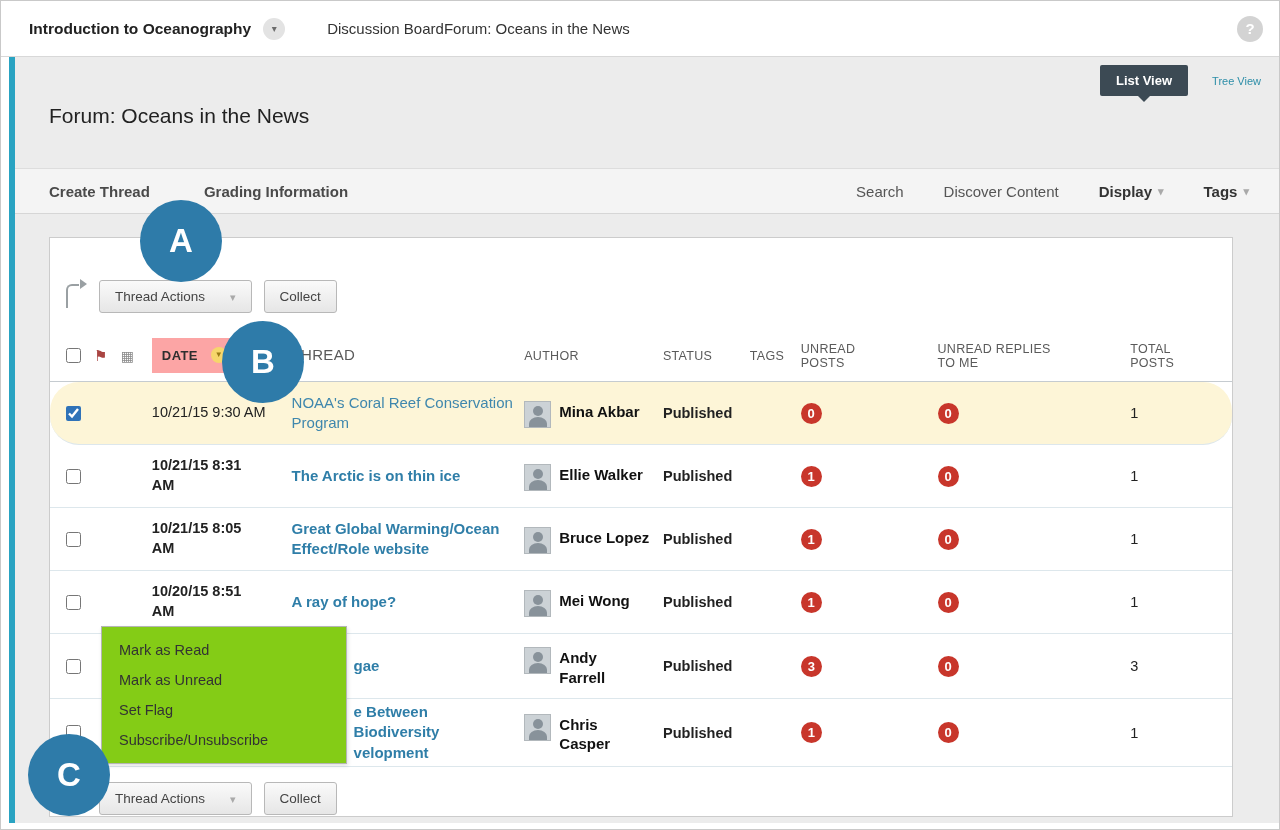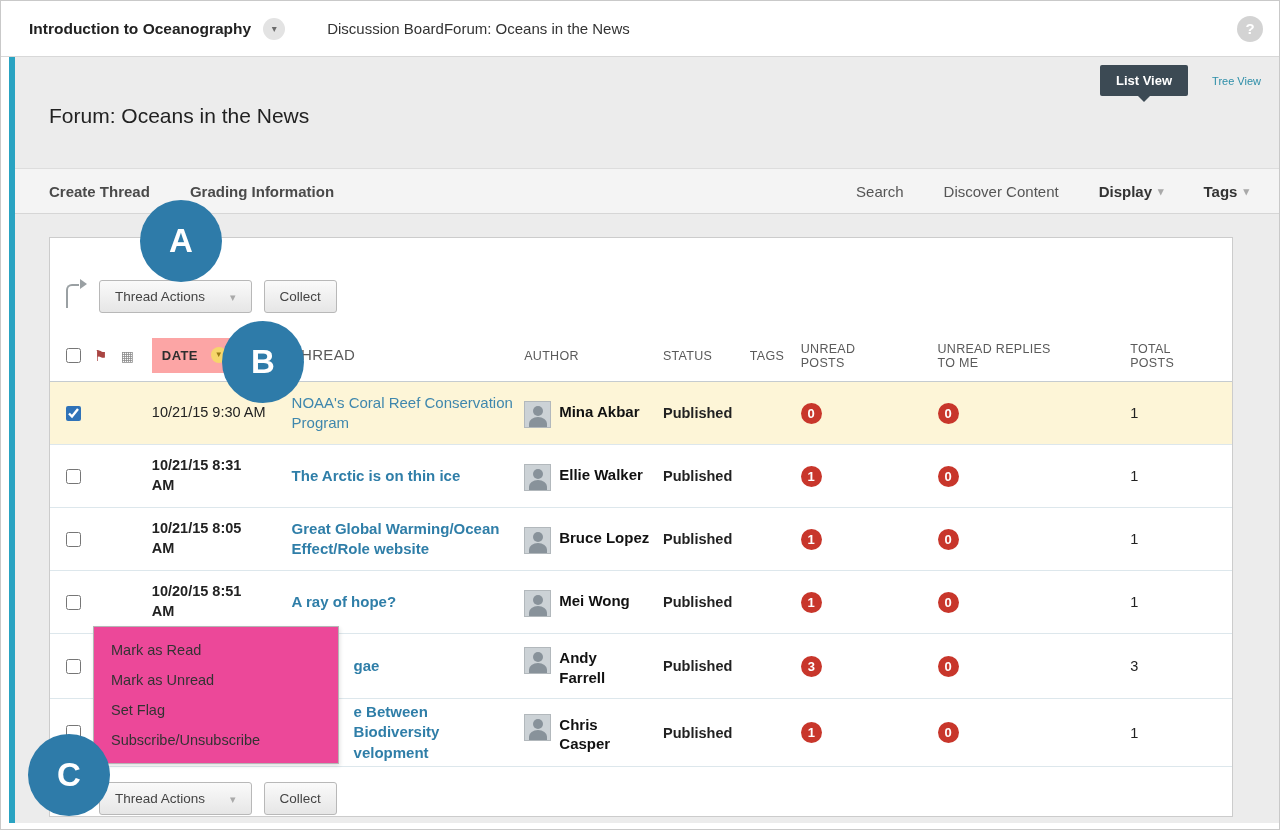--- a/index.html
+++ b/index.html
@@ -28,21 +28,21 @@
   .btn-listview::after { content:""; position:absolute; left:50%; bottom:-6px; margin-left:-6px;
                   border-left:6px solid transparent; border-right:6px solid transparent; border-top:6px solid #3c4a54; }
   .link-treeview { color:#2d8ea8; font-size:11px; cursor:pointer; }
 
   .page-title { position:absolute; top:103px; left:48px; font-size:21px; color:#222; z-index:4; }
 
   
   .action-bar { position:absolute; top:167px; left:14px; right:0; height:46px; background:#f4f4f4;
                 border-top:1px solid #ddd; border-bottom:1px solid #d6d6d6;
                 display:flex; align-items:center; padding:0 30px 0 34px; z-index:4; }
-  .ab-left { display:flex; gap:40px; font-size:15px; color:#4a4a4a; font-weight:600; }
+  .ab-left { display:flex; gap:54px; font-size:15px; color:#4a4a4a; font-weight:600; }
   .ab-right { margin-left:auto; display:flex; gap:40px; align-items:center; font-size:15px; color:#555; }
   .ab-strong { font-weight:bold; color:#333; display:inline-flex; align-items:center; gap:6px; }
   .caret { color:#a9a9a9; font-size:11px; }
 
   
   .panel { position:absolute; left:48px; top:236px; width:1184px; height:580px; background:#fff;
            border:1px solid #ccc; padding-top:42px; z-index:3; }
   .panel-toolbar { display:flex; align-items:center; gap:12px; padding-left:10px; height:32px; }
   .sel-arrow { width:13px; height:24px; border-left:2px solid #9aa0a3; border-top:2px solid #9aa0a3;
                border-top-left-radius:6px; position:relative; margin:0 8px 0 6px; }
@@ -76,39 +76,39 @@
                 font-size:8px; display:inline-flex; align-items:center; justify-content:center; }
   .flag-ico { color:#a94442; font-size:15px; }
   .grid-ico { color:#8a8a8a; font-size:14px; }
 
   input[type=checkbox] { width:15px; height:15px; accent-color:#2f72b8; cursor:pointer; }
 
   .tlink { color:#2f7ea8; font-weight:bold; text-decoration:none; cursor:pointer; display:block; }
   .row-read .tlink { font-weight:normal; color:#3f87ad; }
   .row-read .c-date { font-weight:normal; }
   .row-unread .c-date { font-weight:bold; }
-  .row-selected { background:#fdf5d7; }
+  .row-selected { background:#fdf5d7;border-radius:29px; }
   .d2, .a2, .t2 { display:block; }
   .clip { padding-left:62px; }
 
   .avatar { width:27px; height:27px; background:#ccd2d6; border:1px solid #b2b8bc; position:relative;
             overflow:hidden; flex:0 0 27px; margin-top:2px; }
   .avatar::before { content:""; position:absolute; top:4px; left:8px; width:10px; height:10px;
             border-radius:50%; background:#88929a; }
   .avatar::after  { content:""; position:absolute; bottom:-3px; left:4px; width:18px; height:13px;
             border-radius:50% 50% 0 0; background:#88929a; }
   .aname { font-size:15px; font-weight:bold; color:#111; line-height:1.3; padding-top:3px; }
 
   .badge { width:21px; height:21px; background:#c8362b; border-radius:50%; color:#fff; font-weight:bold;
            font-size:13px; display:inline-flex; align-items:center; justify-content:center; cursor:pointer; }
 
   .panel-toolbar.bottom { margin-top:15px; }
 
   
-  .ctx-menu { position:absolute; left:92px; top:625px; width:246px; background:#ec4899;
+  .ctx-menu { position:absolute; left:100px; top:625px; width:246px; background:#84cc16;
               border:1px solid #b5b5b5; box-shadow:1px 2px 4px rgba(0,0,0,.12); padding:8px 0; z-index:55; }
   .ctx-item { font-size:14.5px; color:#333; padding:7px 17px; cursor:pointer; }
 
   
   .circ { position:absolute; width:82px; height:82px; border-radius:50%; background:#2e7ba9; color:#fff;
           display:flex; align-items:center; justify-content:center; font-size:33px; font-weight:bold; z-index:60; }
   .circ-a { left:139px; top:199px; }
   .circ-b { left:221px; top:320px; }
   .circ-c { left:27px;  top:733px; }
 </style>

